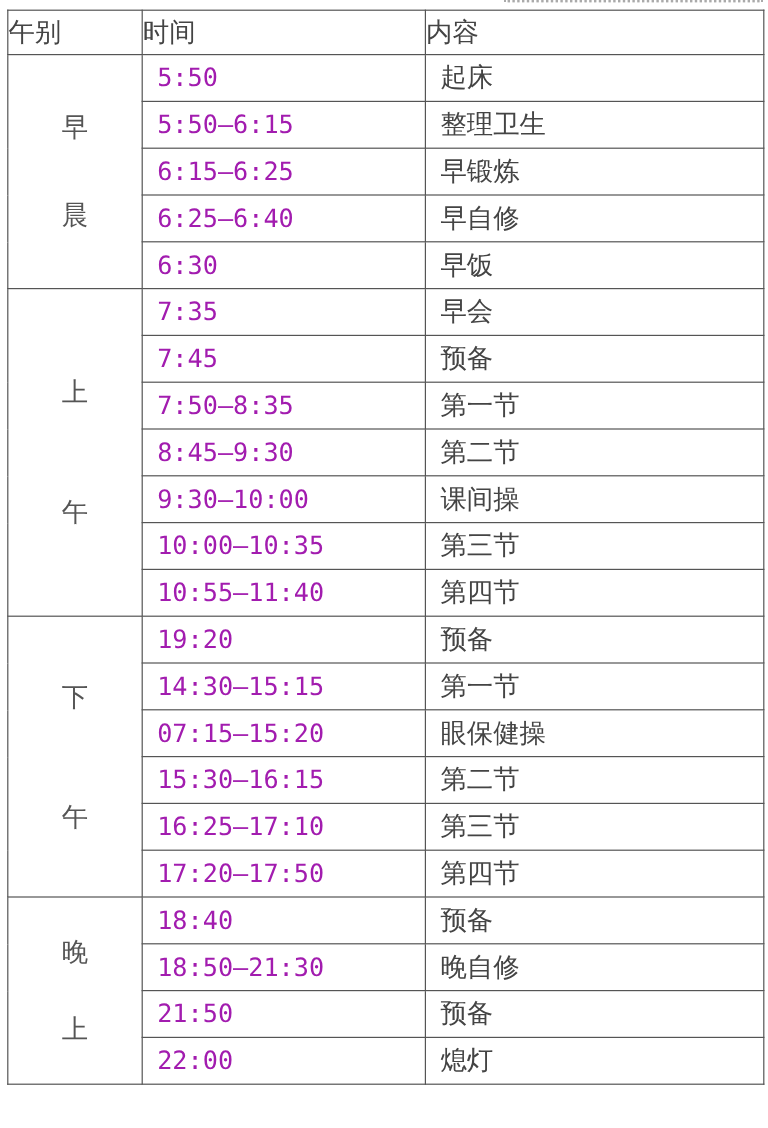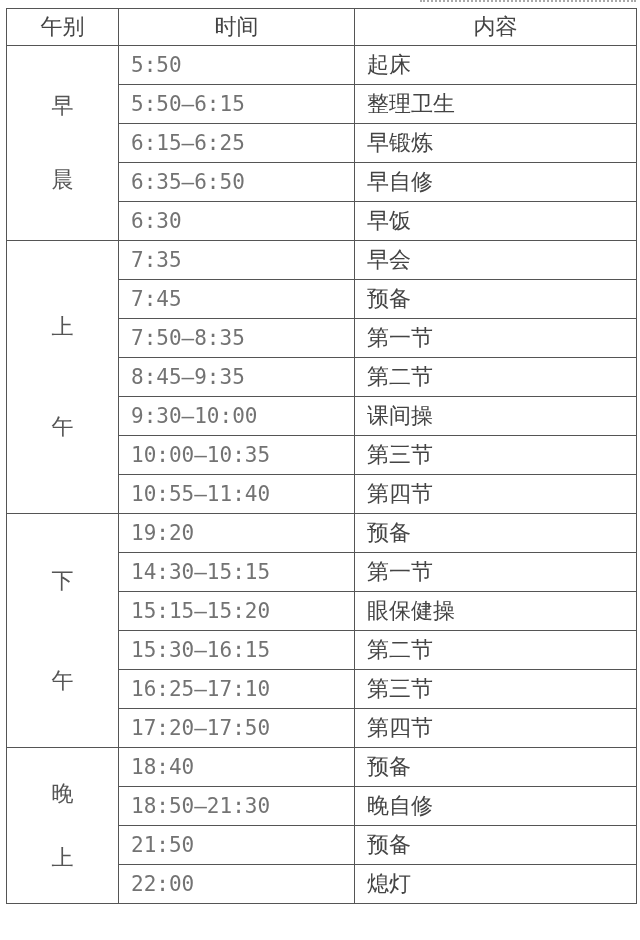--- a/index.html
+++ b/index.html
@@ -1,21 +1,21 @@
 <!DOCTYPE html>
 <html><head>
 <meta charset="utf-8">
 <style>
   html,body{margin:0;padding:0;background:#ffffff;}
   body{width:640px;height:940px;position:relative;overflow:hidden;font-family:"DejaVu Serif","Liberation Serif",serif;color:#333;}
   .topmark{position:absolute;left:420px;top:0;width:216px;height:5px;border-top:2px dotted #aaa;}
   table{position:absolute;left:6px;top:8px;border-collapse:collapse;table-layout:fixed;width:630px;}
   td,th{border:1.5px solid #555;font-weight:normal;font-size:22px;height:38px;padding:0;}
-  th{height:36px;text-align:center;color:#444;}
-  td.time{padding-left:12px;font-family:"DejaVu Sans Mono","Liberation Mono",monospace;font-size:21px;color:#737373;}
+  th{height:36px;text-align:left;color:#444;}
+  td.time{padding-left:12px;font-family:"DejaVu Sans Mono","Liberation Mono",monospace;font-size:21px;color:#a21caf;}
   td.content{padding-left:12px;color:#444;}
   td.period{text-align:center;vertical-align:middle;color:#555;}
   .pchars{display:flex;flex-direction:column;align-items:center;justify-content:center;gap:34px;}
 </style>
 </head>
 <body>
 
 <div class="topmark"></div>
 <table>
   <colgroup>
@@ -43,21 +43,21 @@
       </tr>
       <tr>
         <td class="time">5:50—6:15</td>
         <td class="content">整理卫生</td>
       </tr>
       <tr>
         <td class="time">6:15—6:25</td>
         <td class="content">早锻炼</td>
       </tr>
       <tr>
-        <td class="time">6:35—6:50</td>
+        <td class="time">6:25—6:40</td>
         <td class="content">早自修</td>
       </tr>
       <tr>
         <td class="time">6:30</td>
         <td class="content">早饭</td>
       </tr>
       <tr>
         <td class="period" rowspan="7">
           <div class="pchars" style="gap: 70px;">
             <span>上</span>
@@ -69,21 +69,21 @@
       </tr>
       <tr>
         <td class="time">7:45</td>
         <td class="content">预备</td>
       </tr>
       <tr>
         <td class="time">7:50—8:35</td>
         <td class="content">第一节</td>
       </tr>
       <tr>
-        <td class="time">8:45—9:35</td>
+        <td class="time">8:45—9:30</td>
         <td class="content">第二节</td>
       </tr>
       <tr>
         <td class="time">9:30—10:00</td>
         <td class="content">课间操</td>
       </tr>
       <tr>
         <td class="time">10:00—10:35</td>
         <td class="content">第三节</td>
       </tr>
@@ -99,21 +99,21 @@
           </div>
         </td>
         <td class="time">19:20</td>
         <td class="content">预备</td>
       </tr>
       <tr>
         <td class="time">14:30—15:15</td>
         <td class="content">第一节</td>
       </tr>
       <tr>
-        <td class="time">15:15—15:20</td>
+        <td class="time">07:15—15:20</td>
         <td class="content">眼保健操</td>
       </tr>
       <tr>
         <td class="time">15:30—16:15</td>
         <td class="content">第二节</td>
       </tr>
       <tr>
         <td class="time">16:25—17:10</td>
         <td class="content">第三节</td>
       </tr>

